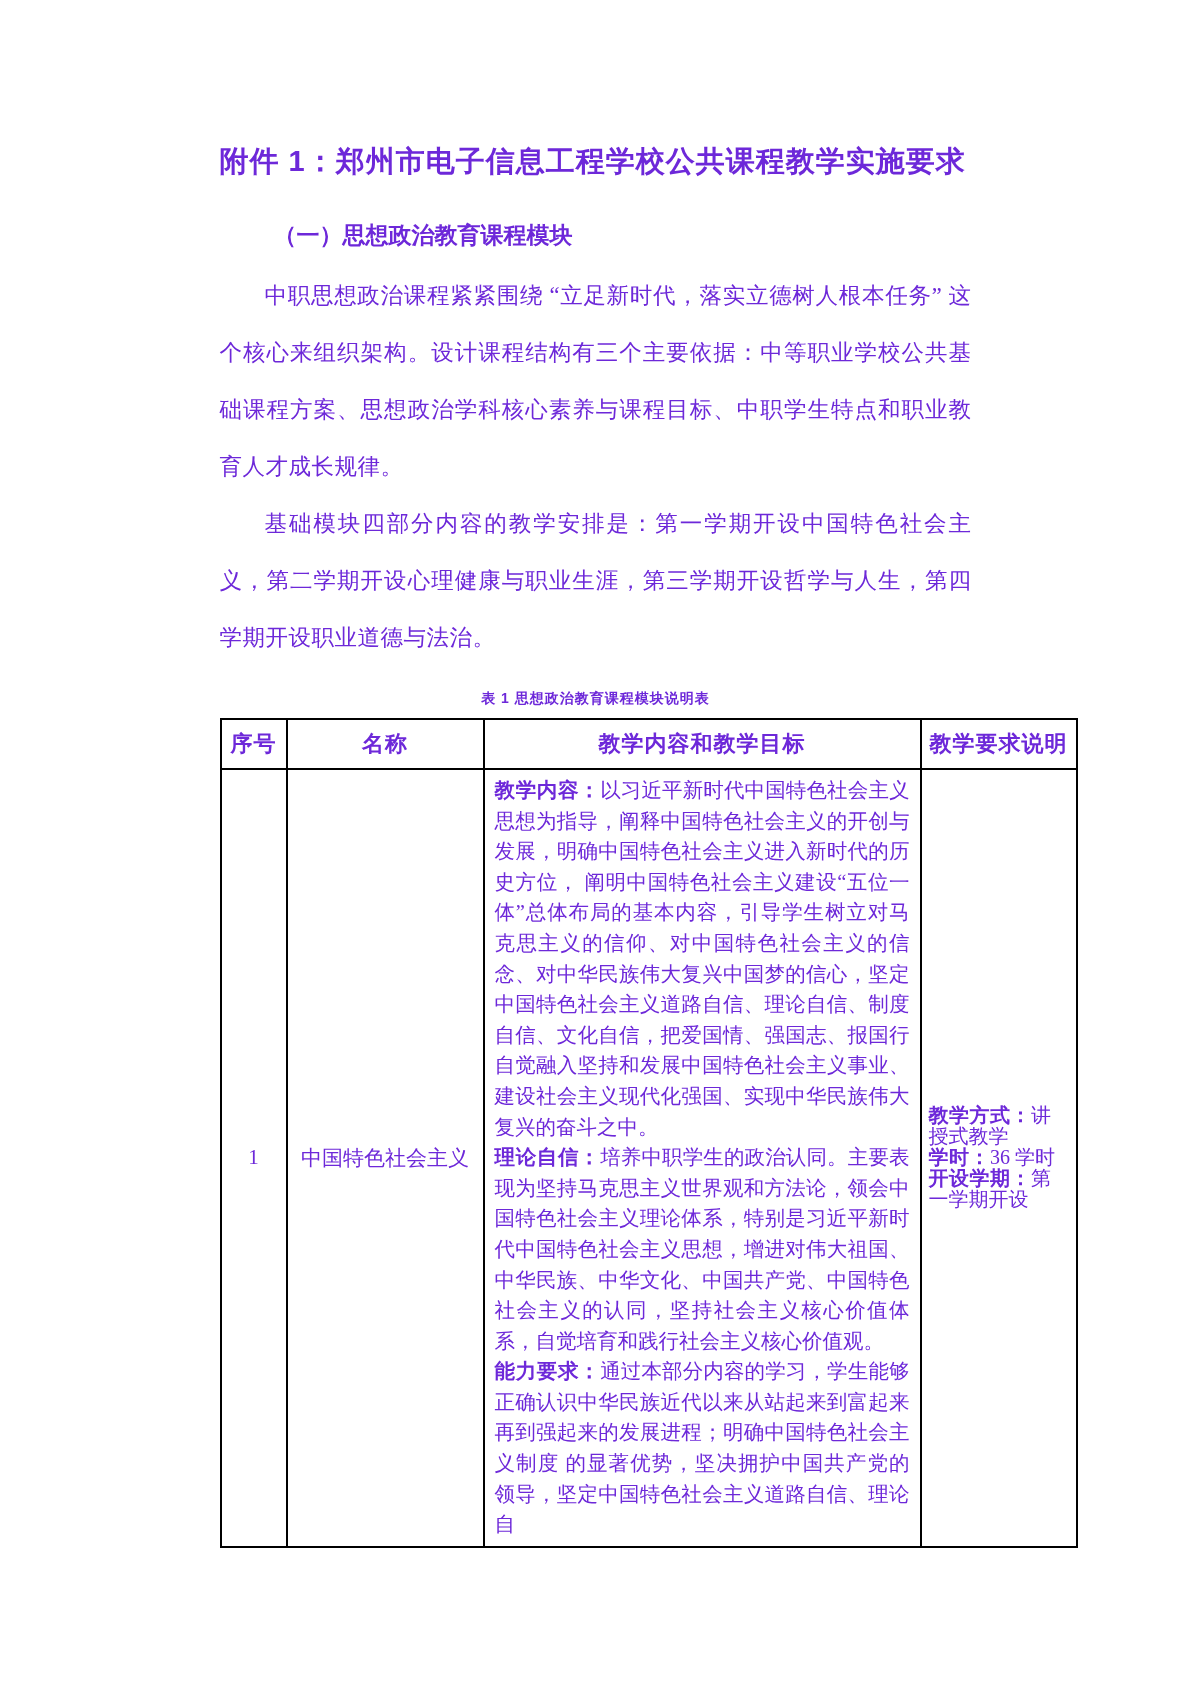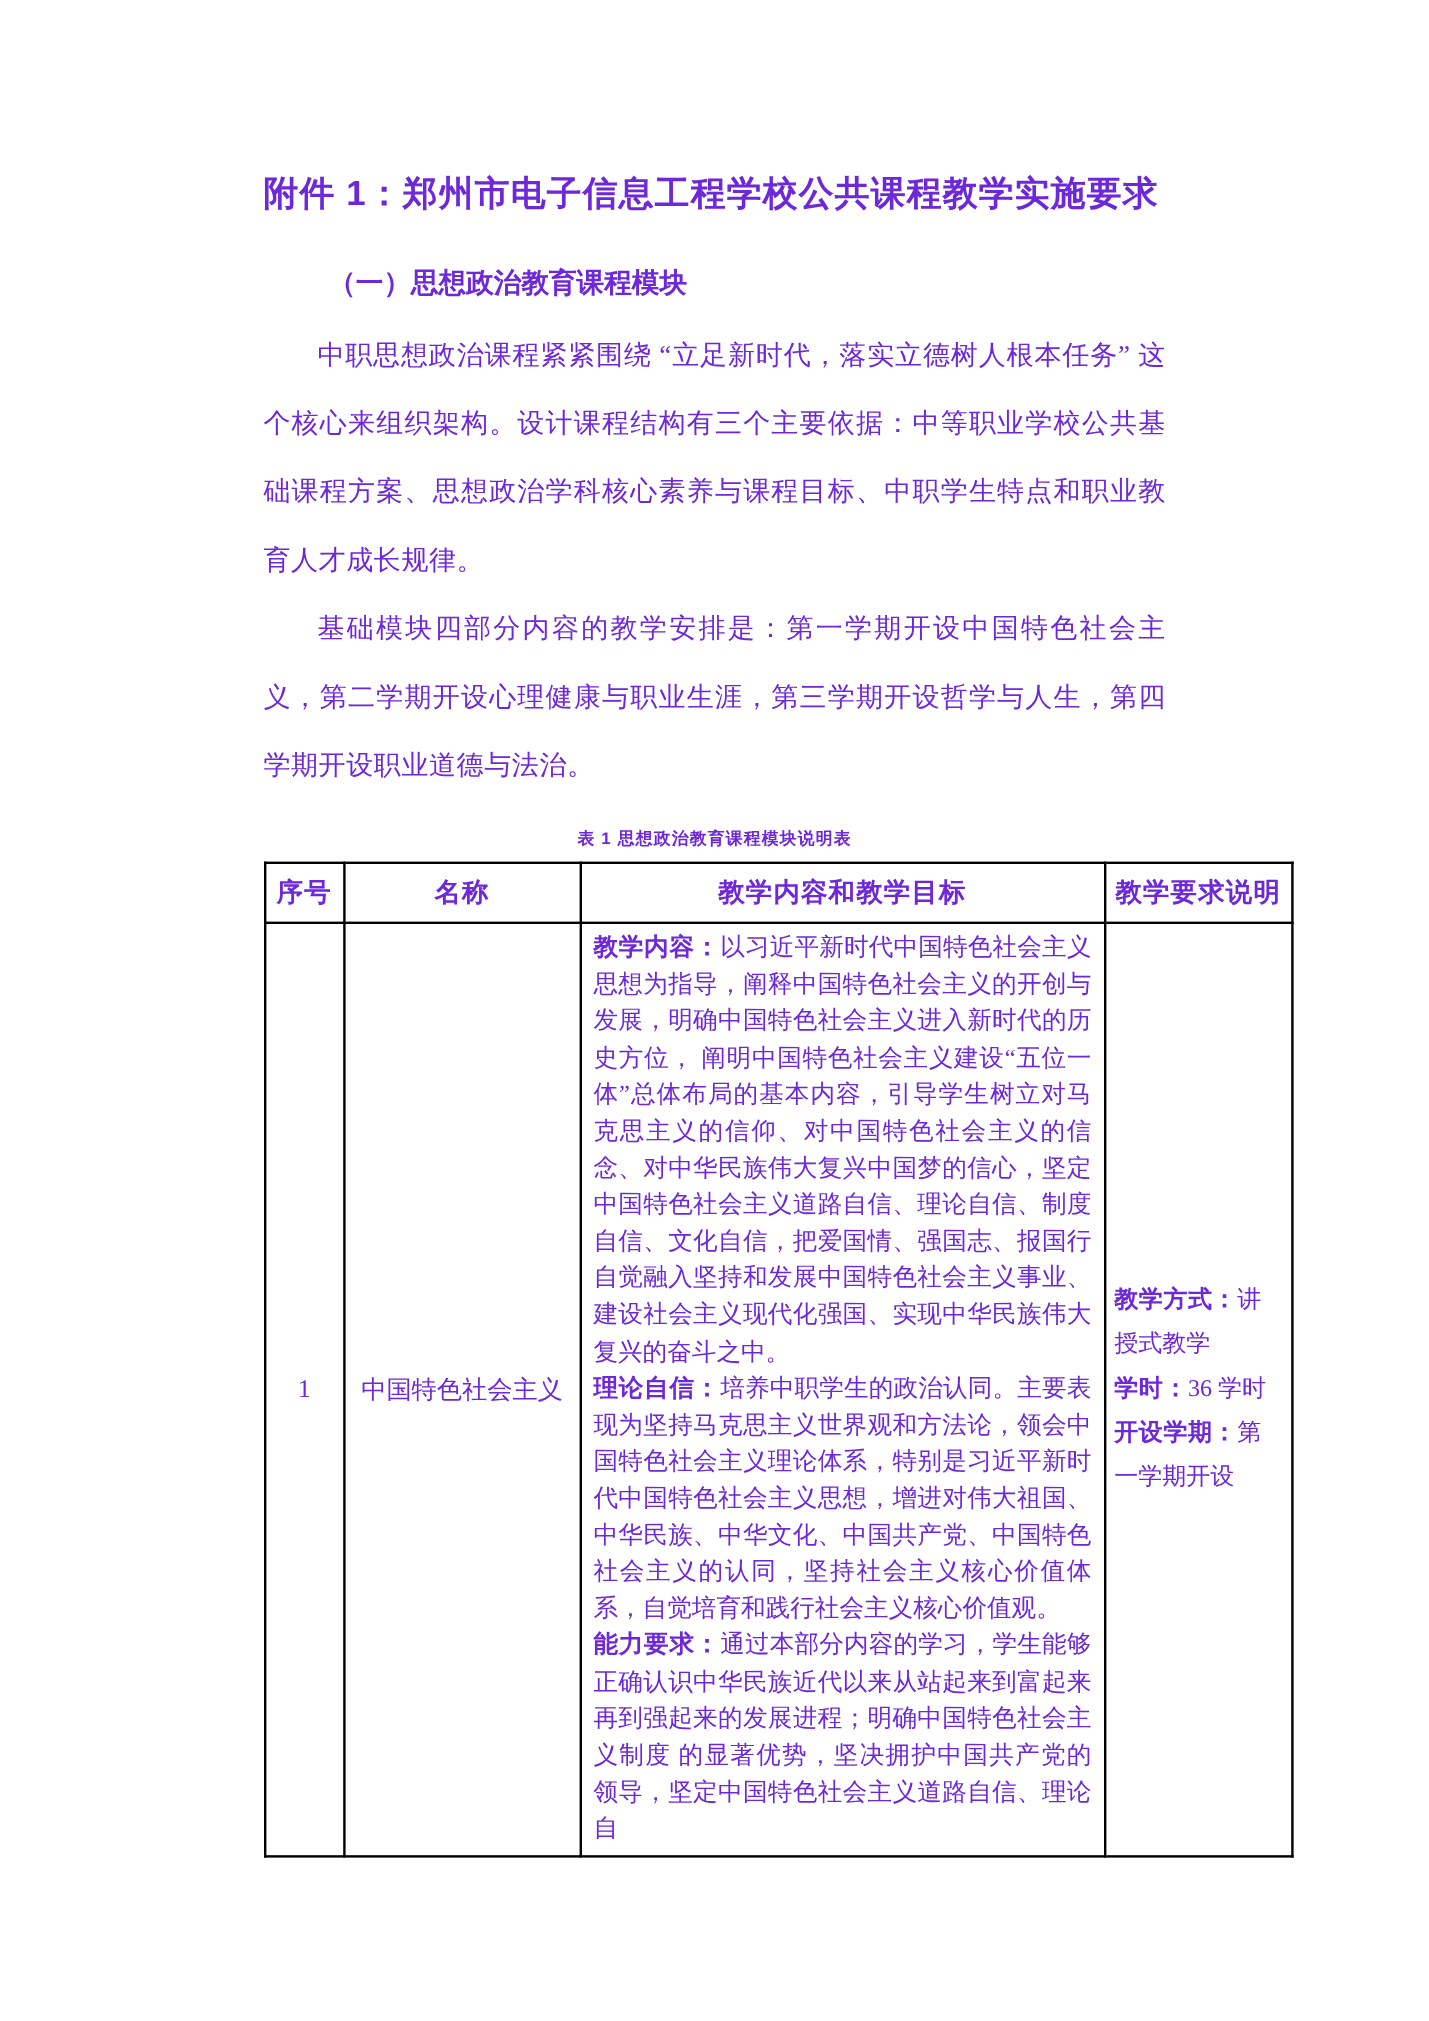--- a/index.html
+++ b/index.html
@@ -41,21 +41,21 @@
   }
   td.c-index, td.c-name {
     text-align:center; vertical-align:middle; font-size:21px;
   }
   td.c-content {
     padding:5px 10px 6px 10px; font-size:20.5px; line-height:30.6px;
     text-align:justify; vertical-align:top;
   }
   td.c-content .sec b { letter-spacing:0.5px; }
   td.c-req {
-    vertical-align:middle; padding:4px 7px; font-size:20px; line-height:37px;
+    vertical-align:middle; padding:4px 7px; font-size:20px; line-height:21px;
     text-align:left;
   }
   td.c-req .req b { letter-spacing:0.5px; }
 </style>
 </head>
 <body>
 
 <div class="page">
 
   <div class="doc-title">附件 1：郑州市电子信息工程学校公共课程教学实施要求</div>

